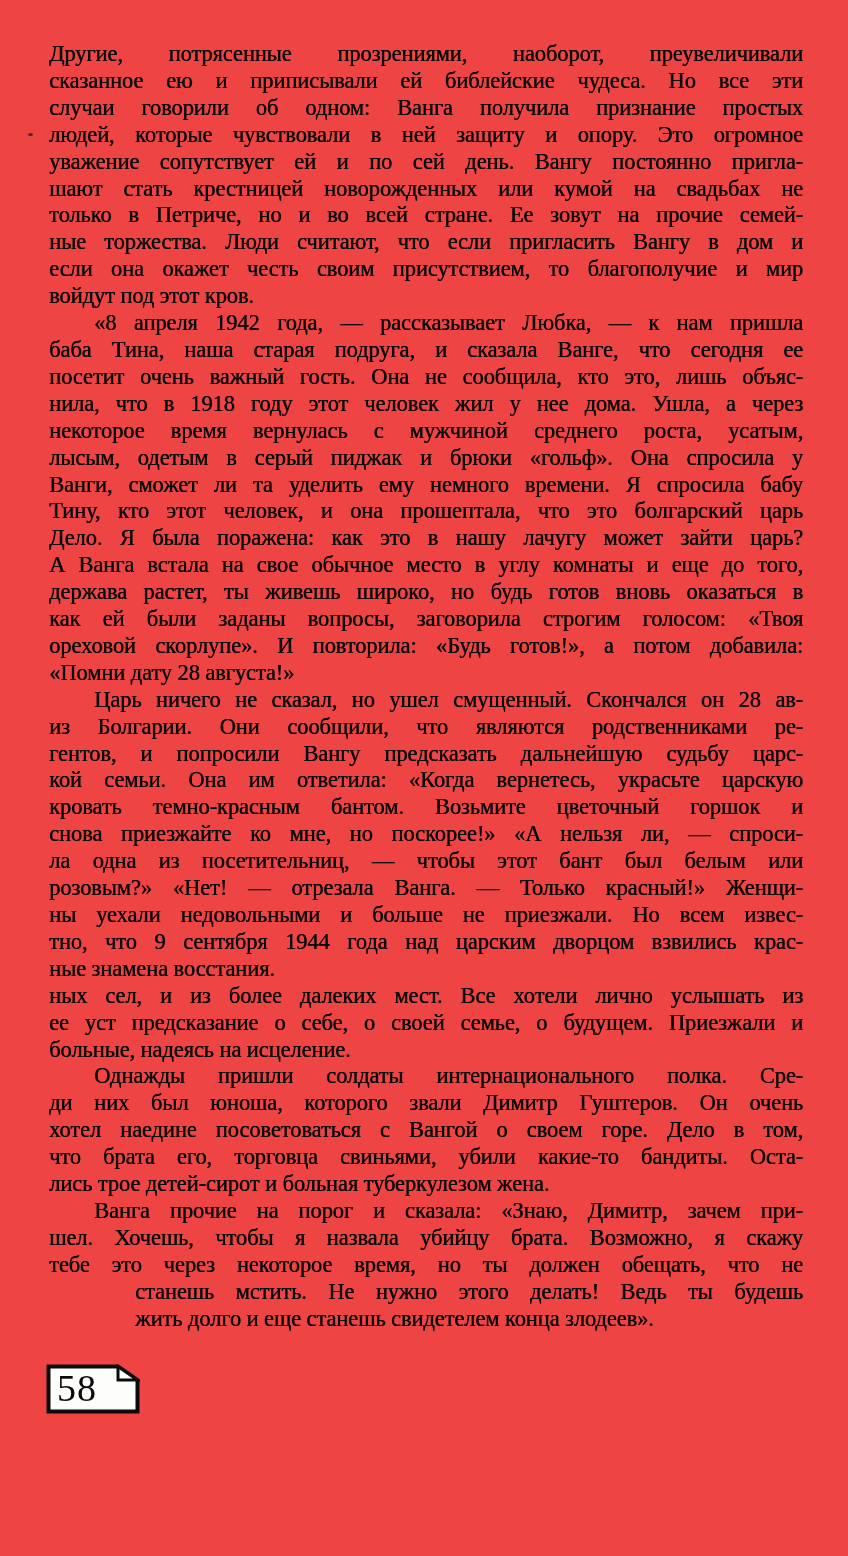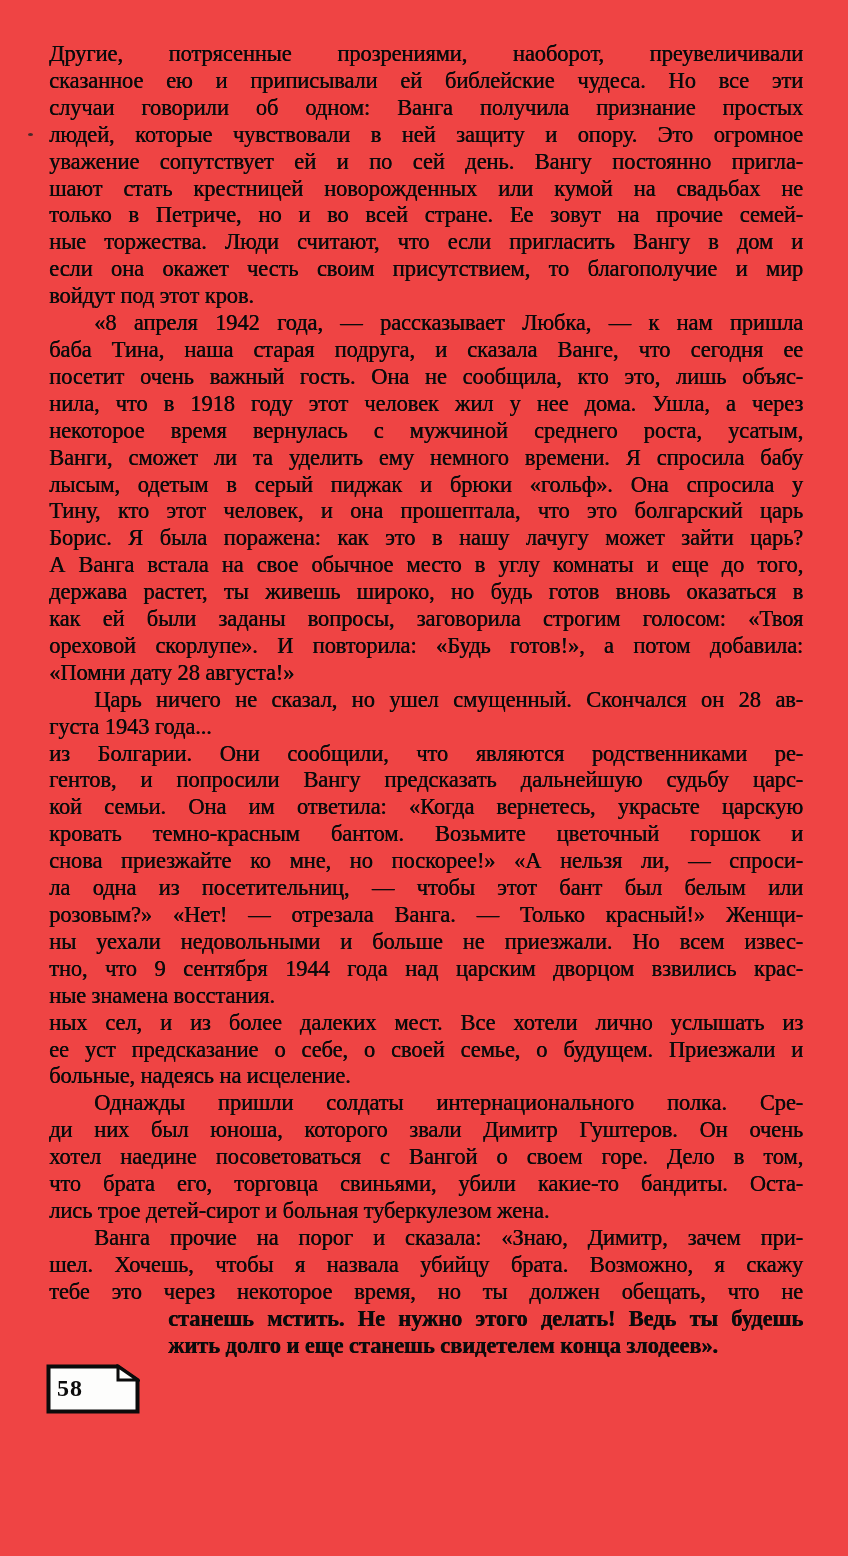--- a/index.html
+++ b/index.html
@@ -30,41 +30,40 @@
     text-shadow: 0.45px 0 0 currentColor;
     letter-spacing: -0.1px;
   }
   .line.first {
     text-indent: 45px;
   }
   .line.para-end {
     text-align-last: left;
   }
   .line.offset {
-    margin-left: 119px;
-    font-weight: bold;
+    margin-left: 86px;
   }
   .page-badge {
     position: absolute;
     left: 46px;
     top: 1364px;
     width: 94px;
     height: 50px;
   }
   .page-badge svg {
     position: absolute;
     left: 0;
     top: 0;
   }
   .page-num {
     position: absolute;
     left: 11px;
     top: 6px;
-    font-size: 24px;
-    font-weight: bold;
+    font-size: 38px;
+    font-weight: normal;
     line-height: 36px;
     letter-spacing: 1px;
     color: #0b0b0b;
   }
   .speck {
     position: absolute;
     background: #222;
     border-radius: 50%;
   }
   .speck-1 { left: 28px; top: 133px; width: 5px; height: 3px; opacity: 0.8; }
@@ -84,31 +83,30 @@
       <div class="line">шают стать крестницей новорожденных или кумой на свадьбах не</div>
       <div class="line">только в Петриче, но и во всей стране. Ее зовут на прочие семей-</div>
       <div class="line">ные торжества. Люди считают, что если пригласить Вангу в дом и</div>
       <div class="line">если она окажет честь своим присутствием, то благополучие и мир</div>
       <div class="line para-end">войдут под этот кров.</div>
       <div class="line first">«8 апреля 1942 года, — рассказывает Любка, — к нам пришла</div>
       <div class="line">баба Тина, наша старая подруга, и сказала Ванге, что сегодня ее</div>
       <div class="line">посетит очень важный гость. Она не сообщила, кто это, лишь объяс-</div>
       <div class="line">нила, что в 1918 году этот человек жил у нее дома. Ушла, а через</div>
       <div class="line">некоторое время вернулась с мужчиной среднего роста, усатым,</div>
+      <div class="line">лысым, одетым в серый пиджак и брюки «гольф». Она спросила у</div>
       <div class="line">Ванги, сможет ли та уделить ему немного времени. Я спросила бабу</div>
-      <div class="line">лысым, одетым в серый пиджак и брюки «гольф». Она спросила у</div>
       <div class="line">Тину, кто этот человек, и она прошептала, что это болгарский царь</div>
-      <div class="line">Борис. Я была поражена: как это в нашу лачугу может зайти царь?</div>
+      <div class="line">Дело. Я была поражена: как это в нашу лачугу может зайти царь?</div>
       <div class="line">А Ванга встала на свое обычное место в углу комнаты и еще до того,</div>
       <div class="line">держава растет, ты живешь широко, но будь готов вновь оказаться в</div>
       <div class="line">как ей были заданы вопросы, заговорила строгим голосом: «Твоя</div>
       <div class="line">ореховой скорлупе». И повторила: «Будь готов!», а потом добавила:</div>
       <div class="line para-end">«Помни дату 28 августа!»</div>
       <div class="line first">Царь ничего не сказал, но ушел смущенный. Скончался он 28 ав-</div>
-      <div class="line para-end">густа 1943 года...</div>
       <div class="line">из Болгарии. Они сообщили, что являются родственниками ре-</div>
       <div class="line">гентов, и попросили Вангу предсказать дальнейшую судьбу царс-</div>
       <div class="line">кой семьи. Она им ответила: «Когда вернетесь, украсьте царскую</div>
       <div class="line">кровать темно-красным бантом. Возьмите цветочный горшок и</div>
       <div class="line">снова приезжайте ко мне, но поскорее!» «А нельзя ли, — спроси-</div>
       <div class="line">ла одна из посетительниц, — чтобы этот бант был белым или</div>
       <div class="line">розовым?» «Нет! — отрезала Ванга. — Только красный!» Женщи-</div>
       <div class="line">ны уехали недовольными и больше не приезжали. Но всем извес-</div>
       <div class="line">тно, что 9 сентября 1944 года над царским дворцом взвились крас-</div>
       <div class="line para-end">ные знамена восстания.</div>

